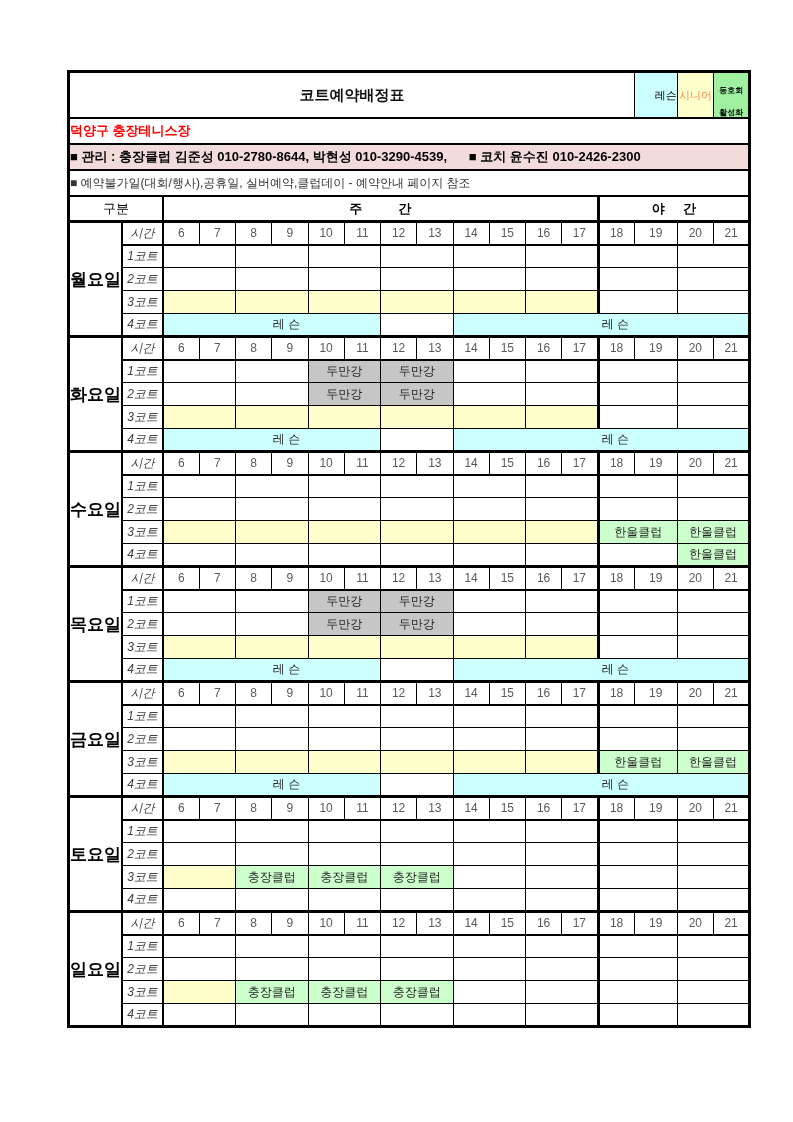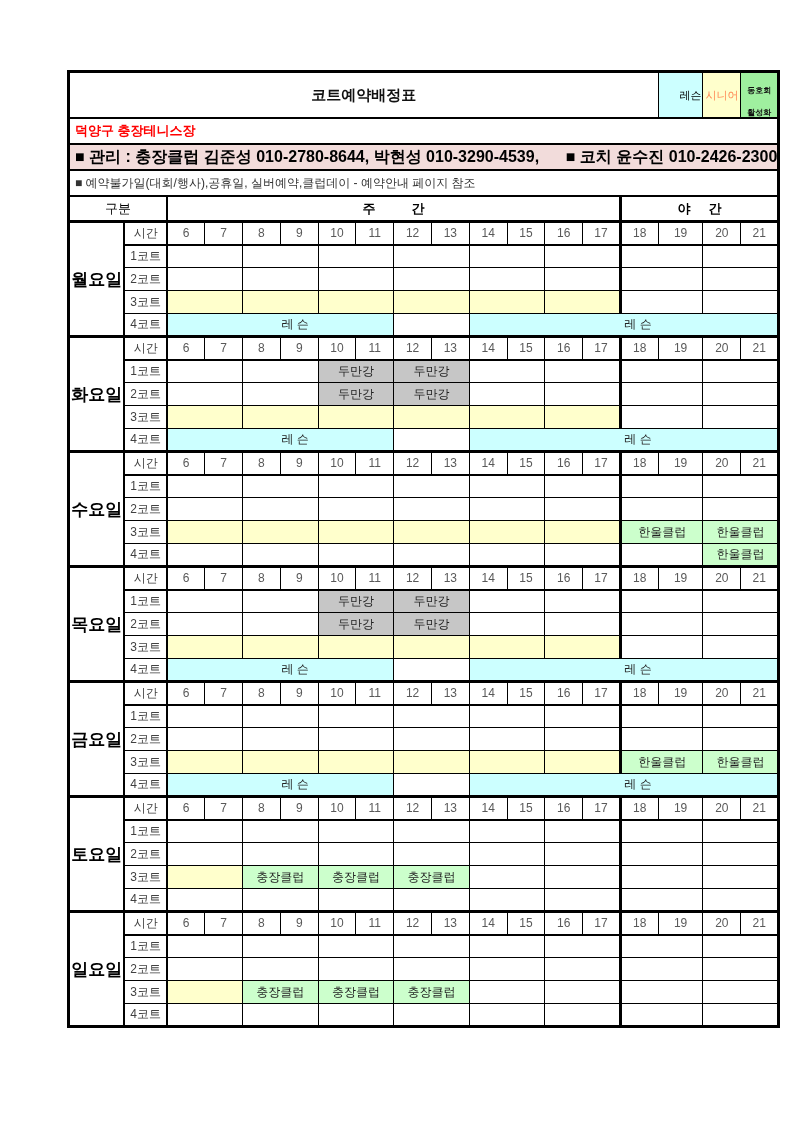--- a/index.html
+++ b/index.html
@@ -23,37 +23,37 @@
   }
   .pre{white-space:pre;}
   
   tr.title-row td{border-bottom:2px solid #000;height:26px;}
   td.title-cell{font-size:15px;font-weight:bold;color:#111;}
   td.legend{font-size:11px;}
   td.legend-lesson{background:var(--lesson,#CCFFFF);padding-left:20px;}
   td.legend-senior{background:var(--senior,#FFFFCC);color:var(--senior_text,#FF9966);}
   td.legend-club{background:var(--legend_club,#9FF09F);font-weight:bold;}
   td.legend-club div{font-size:8px;line-height:9px;font-weight:bold;color:#111;margin-top:13px;}
-  tr.meta td{border-top:2px solid #000;border-bottom:2px solid #000;height:24px;text-align:left;padding-left:5px;}
+  tr.meta td{border-top:2px solid #000;border-bottom:2px solid #000;height:24px;text-align:left;}
   td.venue-cell{color:var(--red,#FF0000);font-weight:bold;font-size:13px;}
-  td.admin-cell{background:var(--pink,#F2DCDB);font-weight:bold;font-size:16px;}
+  td.admin-cell{background:var(--pink,#F2DCDB);font-weight:bold;font-size:13px;}
   td.note-cell{font-size:12px;color:#333;margin-top:44px;}
   tr.gubun-row td{height:23px;border-bottom:3px solid #000;font-size:13px;}
   td.gubun-cell{border-right:2px solid #000;}
   td.dayspan-cell,td.nightspan-cell{font-weight:bold;}
   td.nightspan-cell{border-left:3px solid #000;}
   
   tr.grid-row{height:23px;}
   tr.time-row td{border-top:3px solid #000;border-bottom:2px solid #000;}
   td.day-label{
     border-right:2px solid #000;font-weight:bold;font-size:17px;color:#000;
     width:37px;
     margin-left:20px;
   }
-  td.sub-label{border-right:2px solid #000;color:#404040;font-size:12px;}
+  td.sub-label{border-right:2px solid #000;color:#404040;font-size:12px;font-style:italic;}
   td.hour-cell{color:#595959;font-size:12px;}
   td.night-start{border-left:3px solid #000;}
   td.slot{font-size:12px;color:#222;}
   .bg-senior{background:var(--senior,#FFFFCC);}
   .bg-lesson{background:var(--lesson,#CCFFFF);padding-left:29px;}
   .bg-club{background:var(--club,#CCFFCC);}
   .bg-gray{background:var(--gray,#C8C8C8);color:#3a3a3a;}
 </style>
 </head>
 <body>

